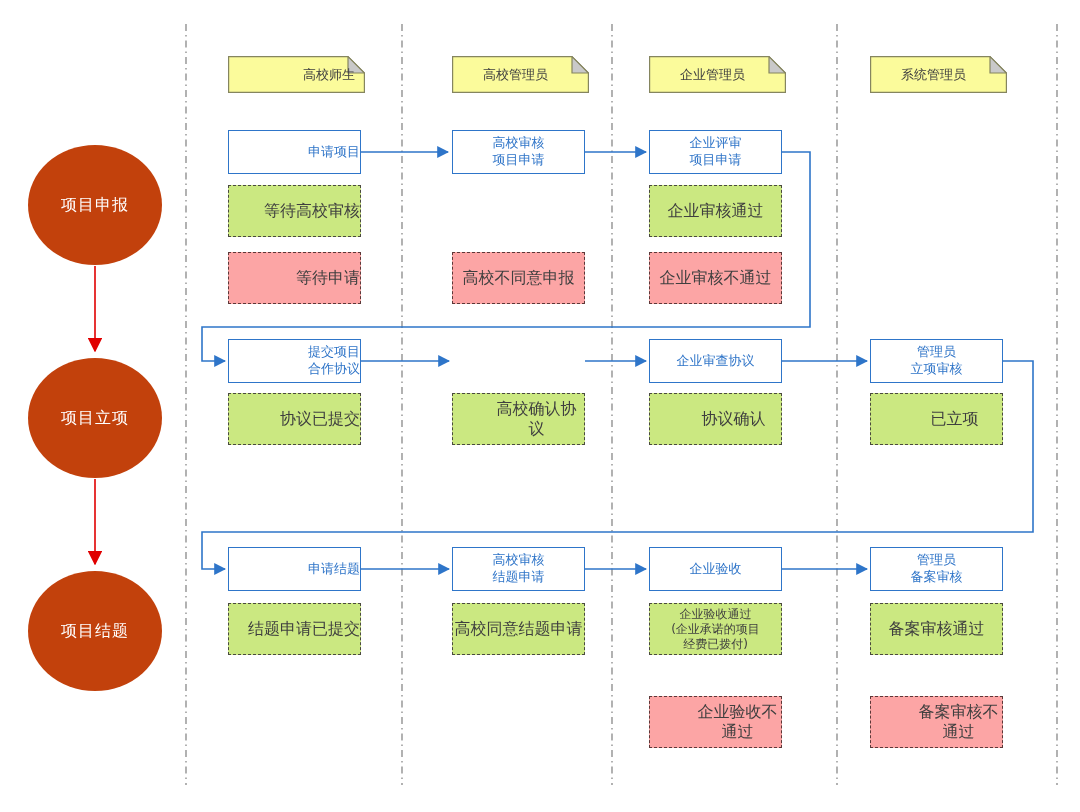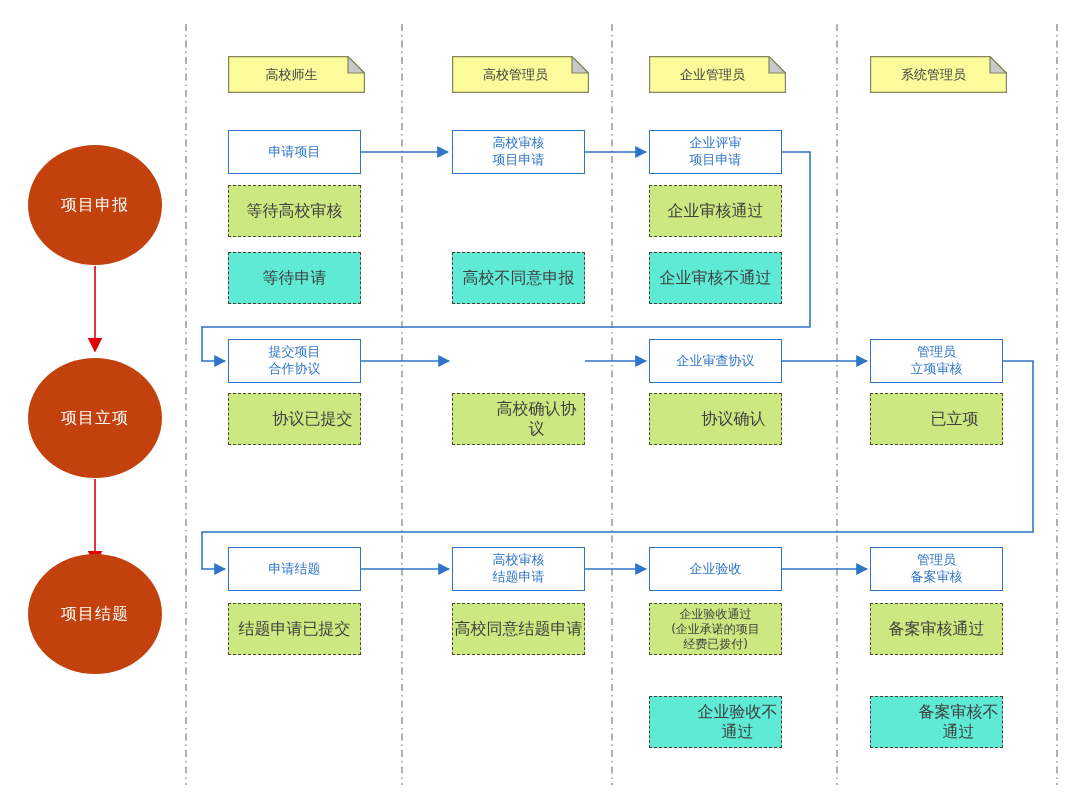--- a/index.html
+++ b/index.html
@@ -19,23 +19,23 @@
   .note-fold{fill:#C9C9C9;stroke:#85855F;stroke-width:1.2;}
   .note-label{position:relative;color:#3F3F3F;font-size:13px;padding-right:10px;}
   .action{
     width:133px;height:44px;background:#ffffff;border:1.5px solid #2E75C9;
     color:#2E74C8;font-size:13px;line-height:1.3;white-space:pre-line;
   }
   .status{
     width:133px;height:52px;font-size:16px;color:#3F3F3F;line-height:1.25;white-space:pre-line;
   }
   .pass{background:#CBE881;border:1.8px dashed #4A4A3E;}
-  .fail{background:#5eead4;border:1.8px dashed #5C3838;}
+  .fail{background:#fca5a5;border:1.8px dashed #5C3838;}
   .status.small{font-size:12px;}
-  .c1{left:228px;} .c2{left:452px;} .c3{left:649px;} .c4{left:870px;}
+  .c1{left:228px;justify-content:flex-end;} .c2{left:452px;} .c3{left:649px;} .c4{left:870px;}
   .ry-action1{top:130px;} .ry-pass1{top:185px;} .ry-fail1{top:252px;}
   .ry-action2{top:339px;} .ry-pass2{top:393px;padding-left:36px;} .ry-fail2{top:462px;}
   .ry-action3{top:547px;} .ry-pass3{top:603px;} .ry-fail3{top:696px;padding-left:44px;}
 </style>
 </head>
 <body>
 
 <div class="stage">
 
   <svg class="underlay" viewBox="0 0 1080 812">
@@ -74,21 +74,21 @@
       <path d="M95,479 L95,564" marker-end="url(#arrR)"></path>
     </g>
   </svg>
 
   <div class="abs phase-circle" style="top:145px">
     <span>项目申报</span>
   </div>
   <div class="abs phase-circle" style="top:358px">
     <span>项目立项</span>
   </div>
-  <div class="abs phase-circle" style="top:554px">
+  <div class="abs phase-circle" style="top:571px">
     <span>项目结题</span>
   </div>
 
   <div class="abs note c1">
     <svg viewBox="0 0 137 37" preserveAspectRatio="none">
       <path class="note-body" d="M0.6,0.6 L120,0.6 L136.4,17 L136.4,36.4 L0.6,36.4 Z"></path>
       <path class="note-fold" d="M120,0.6 L120,17 L136.4,17 Z"></path>
     </svg>
     <span class="note-label">高校师生</span>
   </div>

